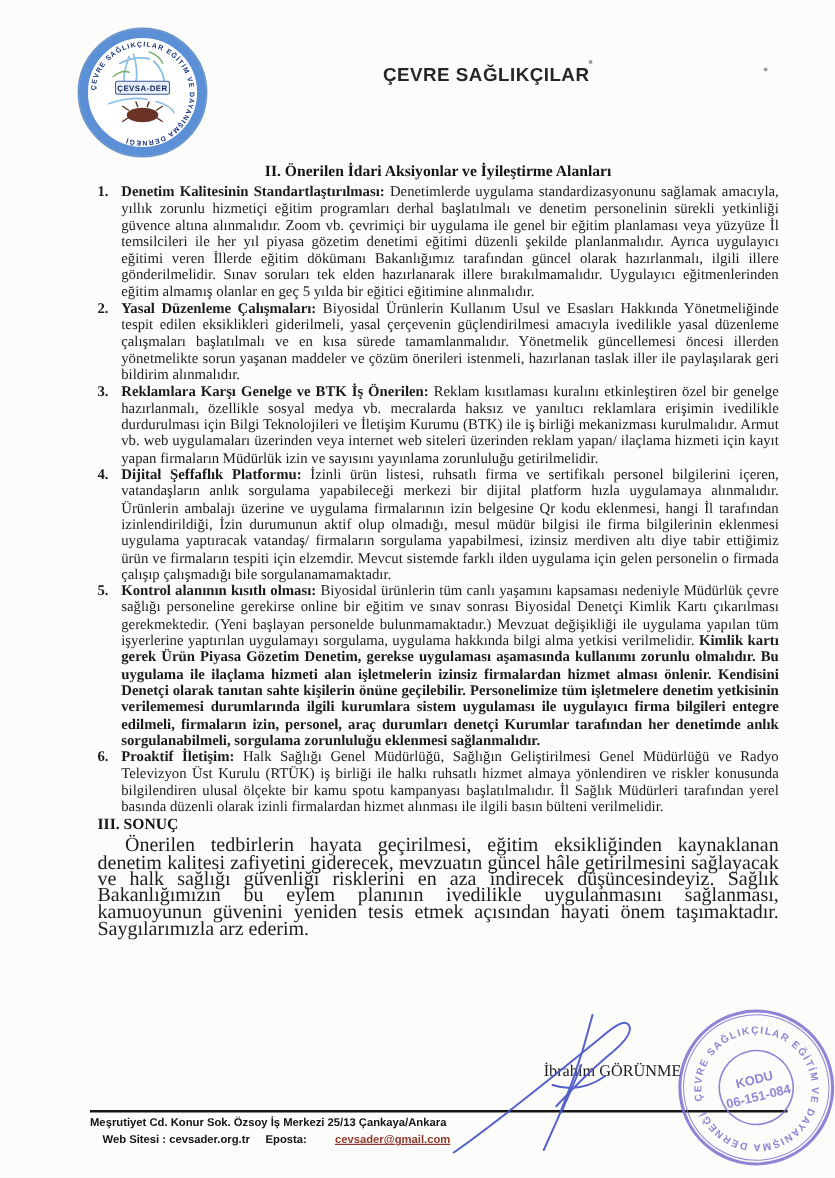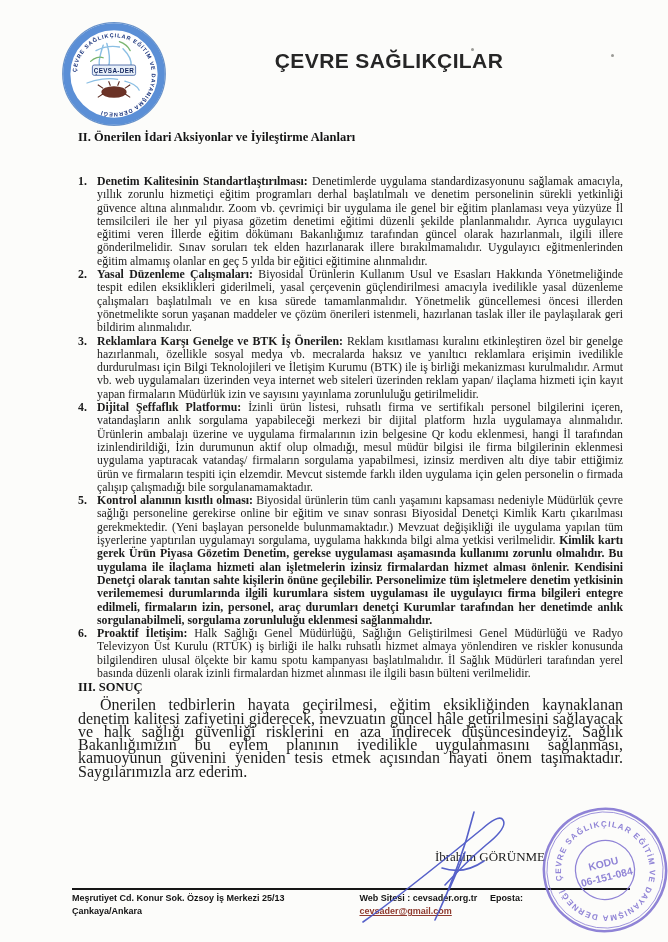--- a/index.html
+++ b/index.html
@@ -4,26 +4,26 @@
 <style>
   * { margin:0; padding:0; box-sizing:border-box; }
   html,body { width:668px; height:942px; }
   body { background:#e9e9e7; font-family:"Liberation Serif", serif; color:#1c1c1c; }
   .page { position:relative; width:668px; height:942px; background:#fcfcfa; overflow:hidden; }
 
   
   .logo { position:absolute; left:60px; top:20px; width:108px; height:108px; }
   .title-block { position:absolute; left:140px; right:30px; top:46px; text-align:center;
                  font-family:"Liberation Sans", sans-serif; font-weight:bold;
-                 font-size:21px; line-height:29px; color:#262626; letter-spacing:.4px; }
+                 font-size:15px; line-height:29px; color:#262626; letter-spacing:.4px; }
 
   
   .content { position:absolute; left:78px; width:545px; top:130px; }
   .sec-heading { font-size:12.5px; font-weight:bold; color:#141414; }
-  .sec2-heading { margin-bottom:30px; }
+  .sec2-heading { margin-bottom:2px;text-align:center; }
   .items { margin:0; }
   .item { position:relative; padding-left:19px; text-align:justify;
           font-size:11.8px; line-height:13.3px; color:#1b1b1b; }
   .num { position:absolute; left:0; font-weight:bold; }
   .item-title { font-weight:bold; }
   .bold-tail { font-weight:bold; }
   .sonuc-heading { margin-bottom:3px; }
   .conclusion { text-align:justify; font-size:16px; line-height:13.3px; text-indent:22px; }
 
   
@@ -32,21 +32,21 @@
   .signature-scribble { position:absolute; left:345px; top:810px; width:210px; height:115px; z-index:3; }
 
   
   .stamp { position:absolute; left:541px; top:806px; width:128px; height:128px;
            transform:rotate(-14deg); opacity:.85; z-index:4; }
 
   
   .footer { position:absolute; left:72px; top:888px; width:558px; border-top:2.5px solid #161616;
             font-family:"Liberation Sans", sans-serif; font-weight:bold; font-size:9px;
             line-height:13px; color:#141414; padding-top:2px; z-index:1; }
-  .footer-row1 { display:flex; justify-content:space-between; align-items:baseline; }
+  .footer-row1 { display:flex; justify-content:space-between; align-items:baseline;flex-direction:column; }
   .footer-right span { margin-left:10px; }
   .email-link { color:#8f3a2e; text-decoration:underline; cursor:pointer; }
   .specks { position:absolute; width:3px; height:3px; border-radius:50%; background:#9a9a96; }
 </style>
 </head>
 <body>
 
 <div class="page">
 
   <svg class="logo" viewBox="0 0 120 120" aria-hidden="true">

